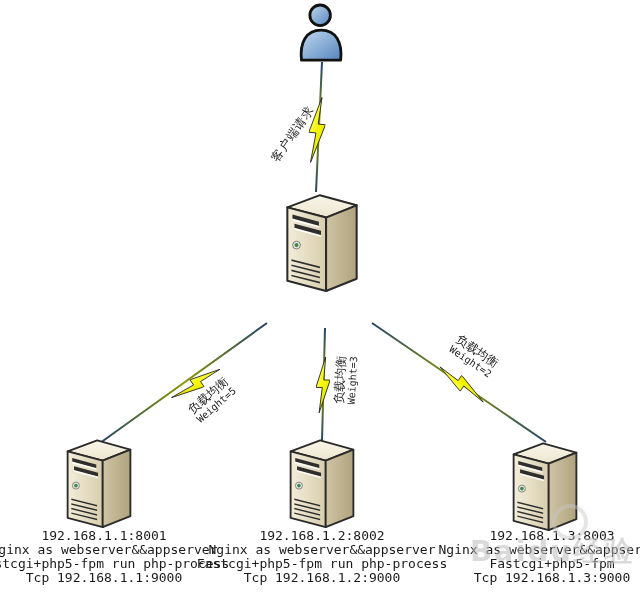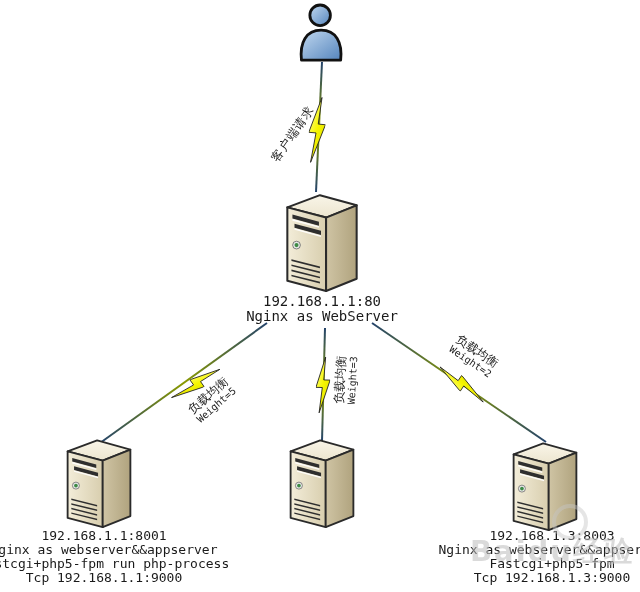--- a/index.html
+++ b/index.html
@@ -144,30 +144,32 @@
   </div>
   <div class="label link-label" style="left:346px;top:380px;transform:translate(-50%,-50%) rotate(-87deg);">
     <div>负载均衡</div>
     <div class="weight">Weight=3</div>
   </div>
   <div class="label link-label" style="left:474px;top:356px;transform:translate(-50%,-50%) rotate(34deg);">
     <div>负载均衡</div>
     <div class="weight">Weight=2</div>
   </div>
 
-  <div class="label node-caption" style="left:322px;top:294px;">
-    <div>192.168.1.1:80</div>
-    <div>Nginx as WebServer</div>
-  </div>
 
   <div class="label srv-block" style="left:104px;top:529px;">
     <div>192.168.1.1:8001</div>
     <div>Nginx as webserver&amp;&amp;appserver</div>
     <div>Fastcgi+php5-fpm run php-process</div>
     <div>Tcp 192.168.1.1:9000</div>
+  </div>
+  <div class="label srv-block" style="left:322px;top:529px;">
+    <div>192.168.1.2:8002</div>
+    <div>Nginx as webserver&amp;&amp;appserver</div>
+    <div>Fastcgi+php5-fpm run php-process</div>
+    <div>Tcp 192.168.1.2:9000</div>
   </div>
   <div class="label srv-block" style="left:552px;top:529px;">
     <div>192.168.1.3:8003</div>
     <div>Nginx as webserver&amp;&amp;appserver</div>
     <div>Fastcgi+php5-fpm</div>
     <div>Tcp 192.168.1.3:9000</div>
   </div>
 
   <div class="watermark-swirl"></div>
   <div class="watermark">Baidu经验</div>

